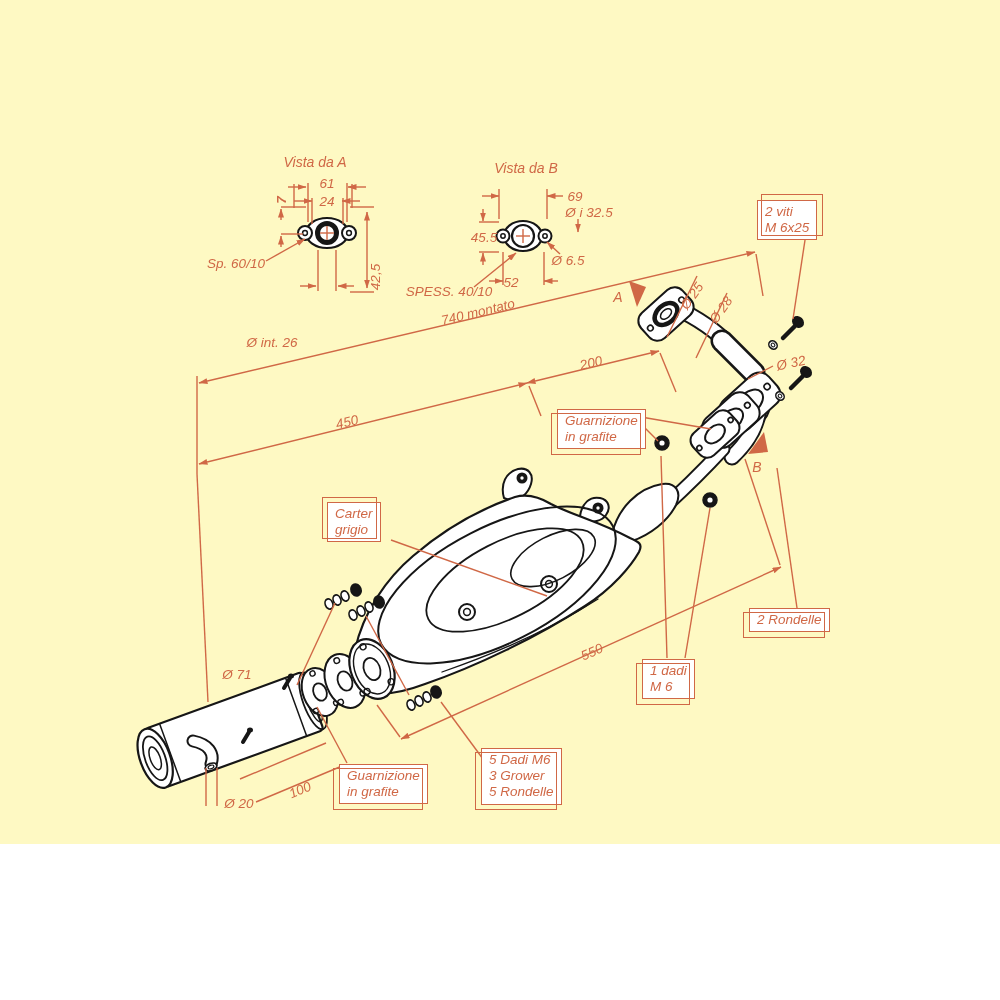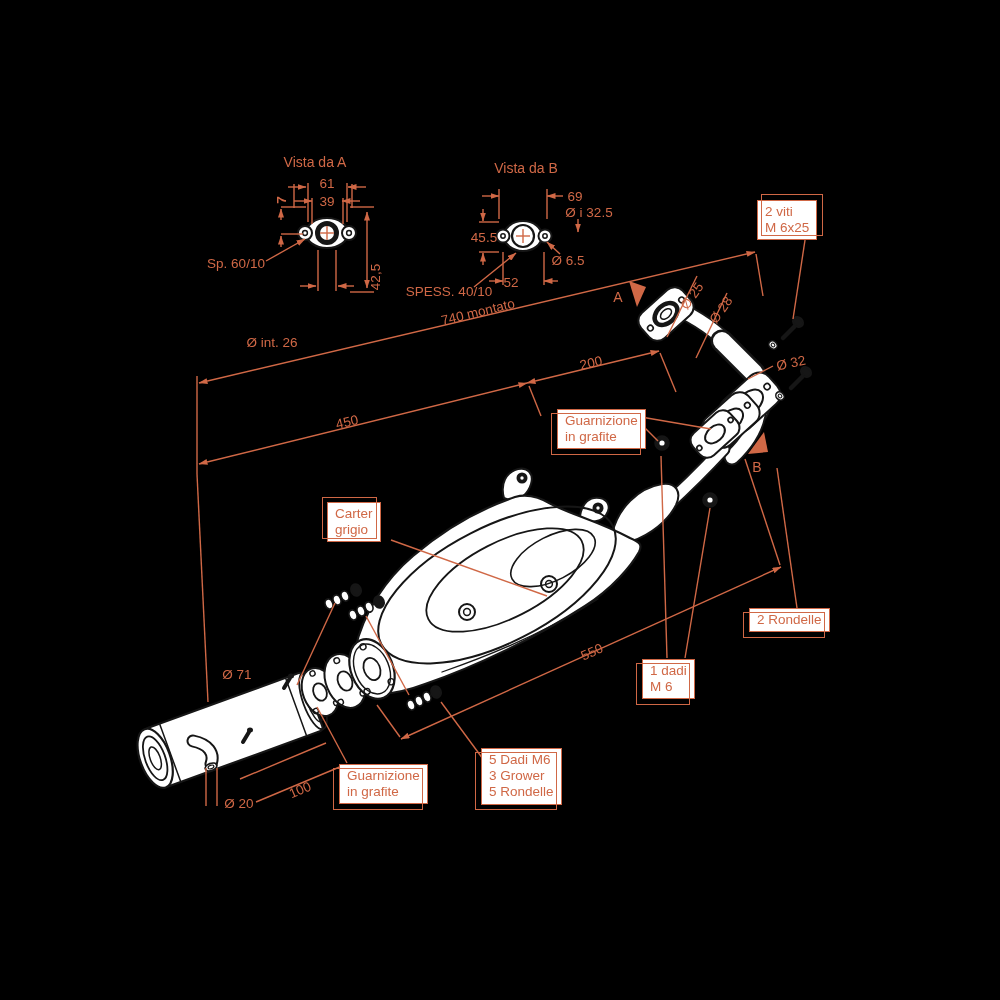--- a/index.html
+++ b/index.html
@@ -1,18 +1,18 @@
 <!DOCTYPE html>
 <html><head>
 <meta charset="utf-8">
 <style>
   :root{ --accent:#d06846; --ink:#161616; }
   html,body{margin:0;padding:0;background:#fff;}
-  #stage{position:relative;width:1000px;height:1000px;background:#000000;overflow:hidden;
-         font-family:"Liberation Sans", sans-serif;}
+  #stage{position:relative;width:1000px;height:844px;background:#fef9c3;overflow:hidden;
+         font-family:"Liberation Sans", sans-serif;font-style:italic;}
   #art{position:absolute;left:0;top:0;}
   .dim{position:absolute;color:var(--accent);font-size:13.5px;white-space:nowrap;
        transform:translate(-50%,-50%);}
   .ttl{font-size:14px;}
   .b{font-weight:bold;}
   .co{position:absolute;border:1.6px solid var(--accent);color:var(--accent);
       background:#fff;padding:3px 7px;font-size:13.5px;line-height:1.2;white-space:nowrap;z-index:3;}
   .co::before{content:"";position:absolute;inset:-1.6px;border:1.6px solid var(--accent);z-index:-1;}
   .sh-tr::before{transform:translate(5px,-5px);}
   .sh-bl::before{transform:translate(-5px,5px);}
@@ -257,21 +257,21 @@
     <line x1="335" y1="603" x2="297" y2="685"></line>
     <line x1="366" y1="616" x2="409" y2="695"></line>
 
     <polygon points="629,281 646,287 637,307" fill="#d06846" stroke="none"></polygon>
     <polygon points="748,454 764,432 768,452" fill="#d06846" stroke="none"></polygon>
   </g>
 </svg>
 
   <div class="dim ttl" style="left:315px;top:162px;">Vista da A</div>
   <div class="dim" style="left:327px;top:183px;text-align:center;">61</div>
-  <div class="dim" style="left:327px;top:201px;">39</div>
+  <div class="dim" style="left:327px;top:201px;">24</div>
   <div class="dim b" style="left:281px;top:200px;transform:translate(-50%,-50%) rotate(-90deg);">7</div>
   <div class="dim" style="left:236px;top:263px;">Sp. 60/10</div>
   <div class="dim" style="left:272px;top:298px;margin-top:44px;">Ø int. 26</div>
   <div class="dim" style="left:375px;top:277px;transform:translate(-50%,-50%) rotate(-90deg);">42,5</div>
 
   <div class="dim ttl" style="left:526px;top:168px;">Vista da B</div>
   <div class="dim" style="left:575px;top:196px;">69</div>
   <div class="dim" style="left:589px;top:212px;">Ø i 32.5</div>
   <div class="dim" style="left:484px;top:237px;">45.5</div>
   <div class="dim" style="left:568px;top:260px;">Ø 6.5</div>

